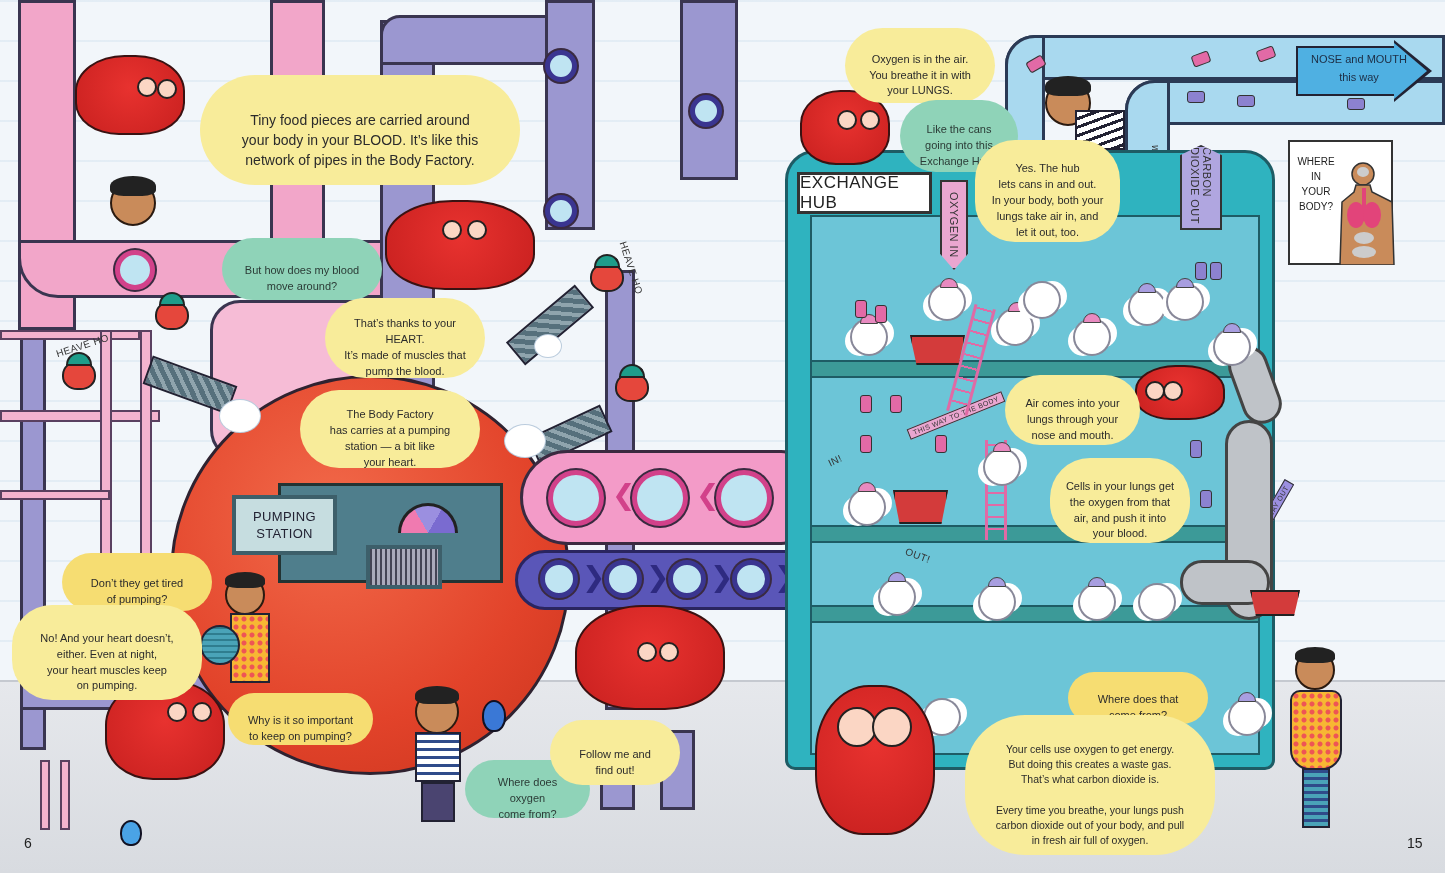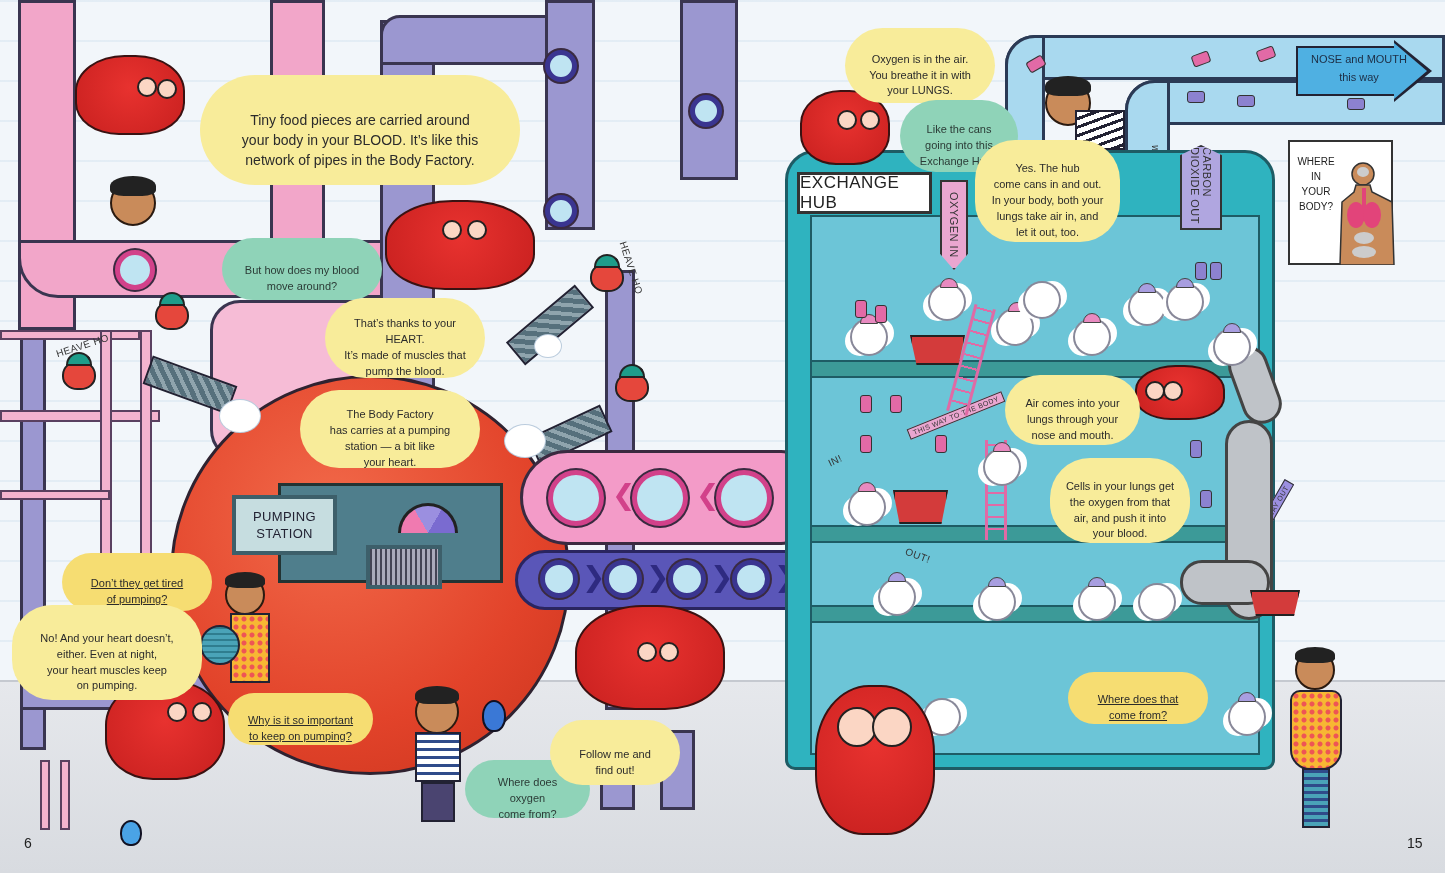--- a/index.html
+++ b/index.html
@@ -98,21 +98,21 @@
   .spring { position: absolute; background: repeating-linear-gradient(45deg, #56707c 0 5px, #8fa4ad 5px 9px); border: 2px solid #223; }
   .steam { position: absolute; border-radius: 50%; background: #fff; box-shadow: 0 0 0 1px #bcd; }
   .blob-blue { position: absolute; background: #3a78d6; border: 2px solid #112; border-radius: 50% 50% 45% 45%; }
 
   .hint-label { position: absolute; font-family: "Liberation Sans", sans-serif; font-size: 10px; color: #333; letter-spacing: 0.5px; }
 
   
   .bubble { position: absolute; display: flex; align-items: center; justify-content: center; text-align: center;
     font-family: "Liberation Sans", sans-serif; color: #2b2b2b; border-radius: 40px; padding: 6px 14px; line-height: 1.45; }
   .bubble.y { background: #f8ec9a; }
-  .bubble.y2 { background: #f6dd72; text-decoration: underline; }
+  .bubble.y2 { background: #f6dd72; }
   .bubble.g { background: #8fd3b8; color: #2b3b36; }
   .bubble .t { white-space: pre-line; margin-top: 20px; }
 
   .page-num { position: absolute; font-family: "Liberation Sans", sans-serif; font-size: 14px; color: #222; }
 </style>
 </head>
 <body>
 
 <div class="spread">
   <div class="wall"></div>
@@ -418,21 +418,21 @@
   </div>
 
   <div class="bubble g" style="left:900px;top:100px;width:118px;height:72px;font-size:11px;">
     <span class="t">Like the cans
 going into this
 Exchange Hub?</span>
   </div>
 
   <div class="bubble y" style="left:975px;top:140px;width:145px;height:102px;font-size:11px;">
     <span class="t">Yes. The hub
-come cans in and out.
+lets cans in and out.
 In your body, both your
 lungs take air in, and
 let it out, too.</span>
   </div>
 
   <div class="bubble y" style="left:1005px;top:375px;width:135px;height:70px;font-size:11px;">
     <span class="t">Air comes into your
 lungs through your
 nose and mouth.</span>
   </div>
@@ -443,16 +443,25 @@
 air, and push it into
 your blood.</span>
   </div>
 
 
   <div class="bubble y2" style="left:1068px;top:672px;width:140px;height:52px;font-size:11px;">
     <span class="t">Where does that
 come from?</span>
   </div>
 
+  <div class="bubble y" style="left:965px;top:715px;width:250px;height:140px;font-size:10.5px;border-radius:60px;">
+    <span class="t">Your cells use oxygen to get energy.
+But doing this creates a waste gas.
+That’s what carbon dioxide is.
+
+Every time you breathe, your lungs push
+carbon dioxide out of your body, and pull
+in fresh air full of oxygen.</span>
+  </div>
 
   <div class="page-num" style="left:24px;top:835px;">6</div>
   <div class="page-num" style="left:1407px;top:835px;">15</div>
 </div>
 
 </body></html>

